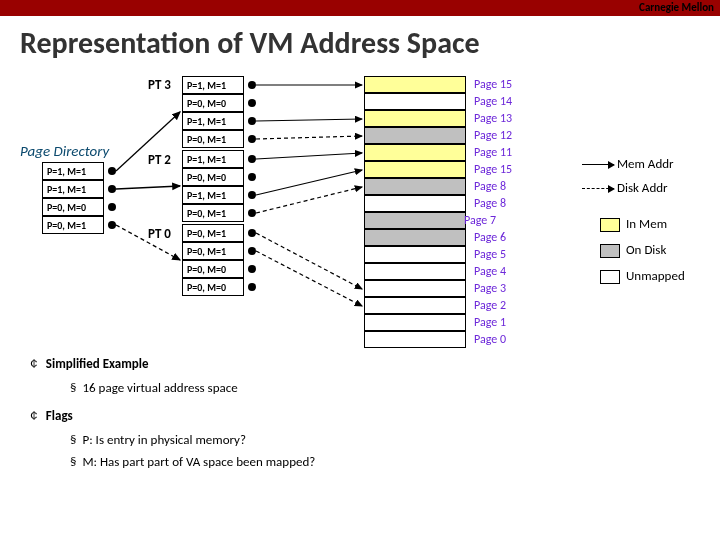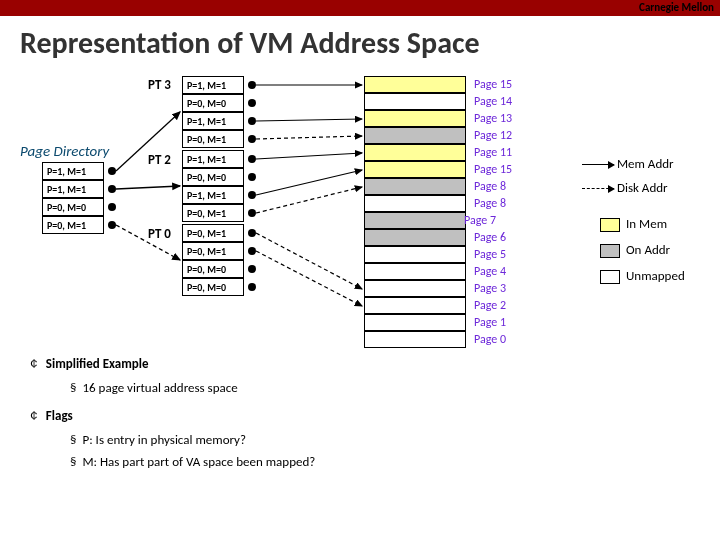--- a/index.html
+++ b/index.html
@@ -141,21 +141,21 @@
     <span>Mem Addr</span>
   </div>
   <div class="legend" style="top:104px; left:582px;">
     <span class="arrow dash" style="position:relative; display:inline-block; width:32px; top:-3px;"></span>
     <span>Disk Addr</span>
   </div>
   <div class="legend" style="top:140px; left:600px;">
     <span class="sw bg-yellow"></span><span>In Mem</span>
   </div>
   <div class="legend" style="top:166px; left:600px;">
-    <span class="sw bg-gray"></span><span>On Addr</span>
+    <span class="sw bg-gray"></span><span>On Disk</span>
   </div>
   <div class="legend" style="top:192px; left:600px;">
     <span class="sw"></span><span>Unmapped</span>
   </div>
 
   <div class="notes" style="top:280px;">
     <span class="bullet-o">¢</span><b>Simplified Example</b>
   </div>
   <div class="notes" style="top:304px;">
     <span class="bullet-sq">§</span><span>16 page virtual address space</span>

